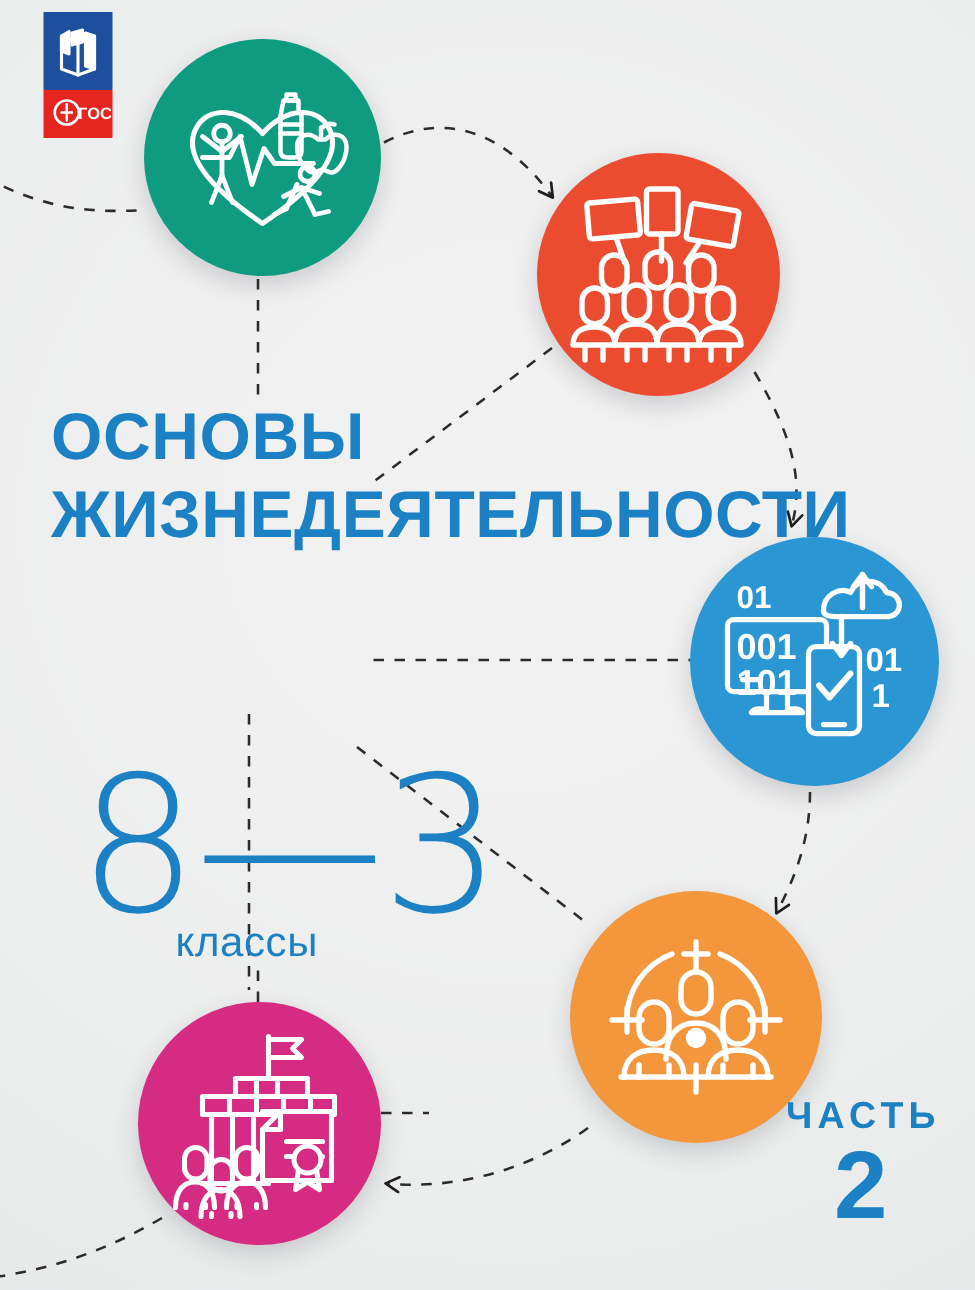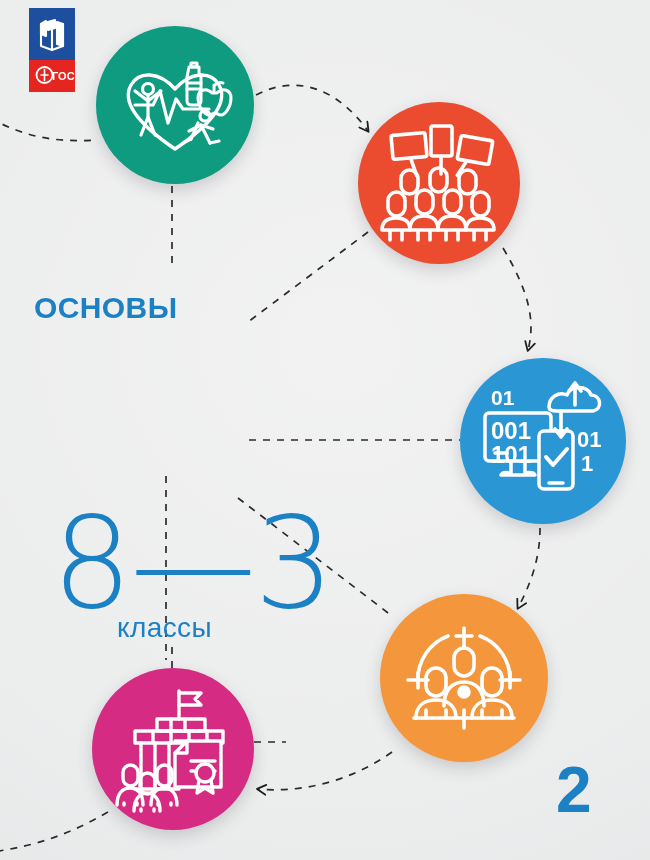--- a/index.html
+++ b/index.html
@@ -67,24 +67,24 @@
   #circle-health   { left: 96px;  top: 26px;  width: 158px; height: 158px; }
   #circle-crowd    { left: 358px; top: 102px; width: 162px; height: 162px; }
   #circle-digital  { left: 460px; top: 358px; width: 166px; height: 166px; }
   #circle-threat   { left: 380px; top: 594px; width: 168px; height: 168px; }
   #circle-state    { left: 92px;  top: 668px; width: 162px; height: 162px; }
 
   
   .title {
     position: absolute;
     left: 34px;
-    top: 282px;
-    z-index: 5;
-    color: #1b80c4;
-    font-size: 30px;
+    top: 266px;
+    z-index: 5;
+    color: #1b80c4;
+    font-size: 44px;
     font-weight: bold;
     line-height: 52px;
     letter-spacing: 0.4px;
     text-transform: uppercase;
     white-space: nowrap;
   }
   .title div { display: block; }
 
   .grade {
     position: absolute;
@@ -364,20 +364,22 @@
           <rect x="31" y="88" width="15" height="21" rx="7.5"></rect>
           <path d="M25 126 C25 114, 31 108, 38 108 C45 108, 51 114, 51 126
                    M32 126 L32 124 M45 126 L45 124"></path>
         </g>
       </g>
     </svg>
   </div>
 
   <div class="title">
     <div>ОСНОВЫ</div>
+    <div>ЖИЗНЕДЕЯТЕЛЬНОСТИ</div>
   </div>
 
   <div class="grade">8—3</div>
   <div class="grade-label">классы</div>
 
+  <div class="part-word">ЧАСТЬ</div>
   <div class="part-number">2</div>
 
 </div>
 
 </body></html>

